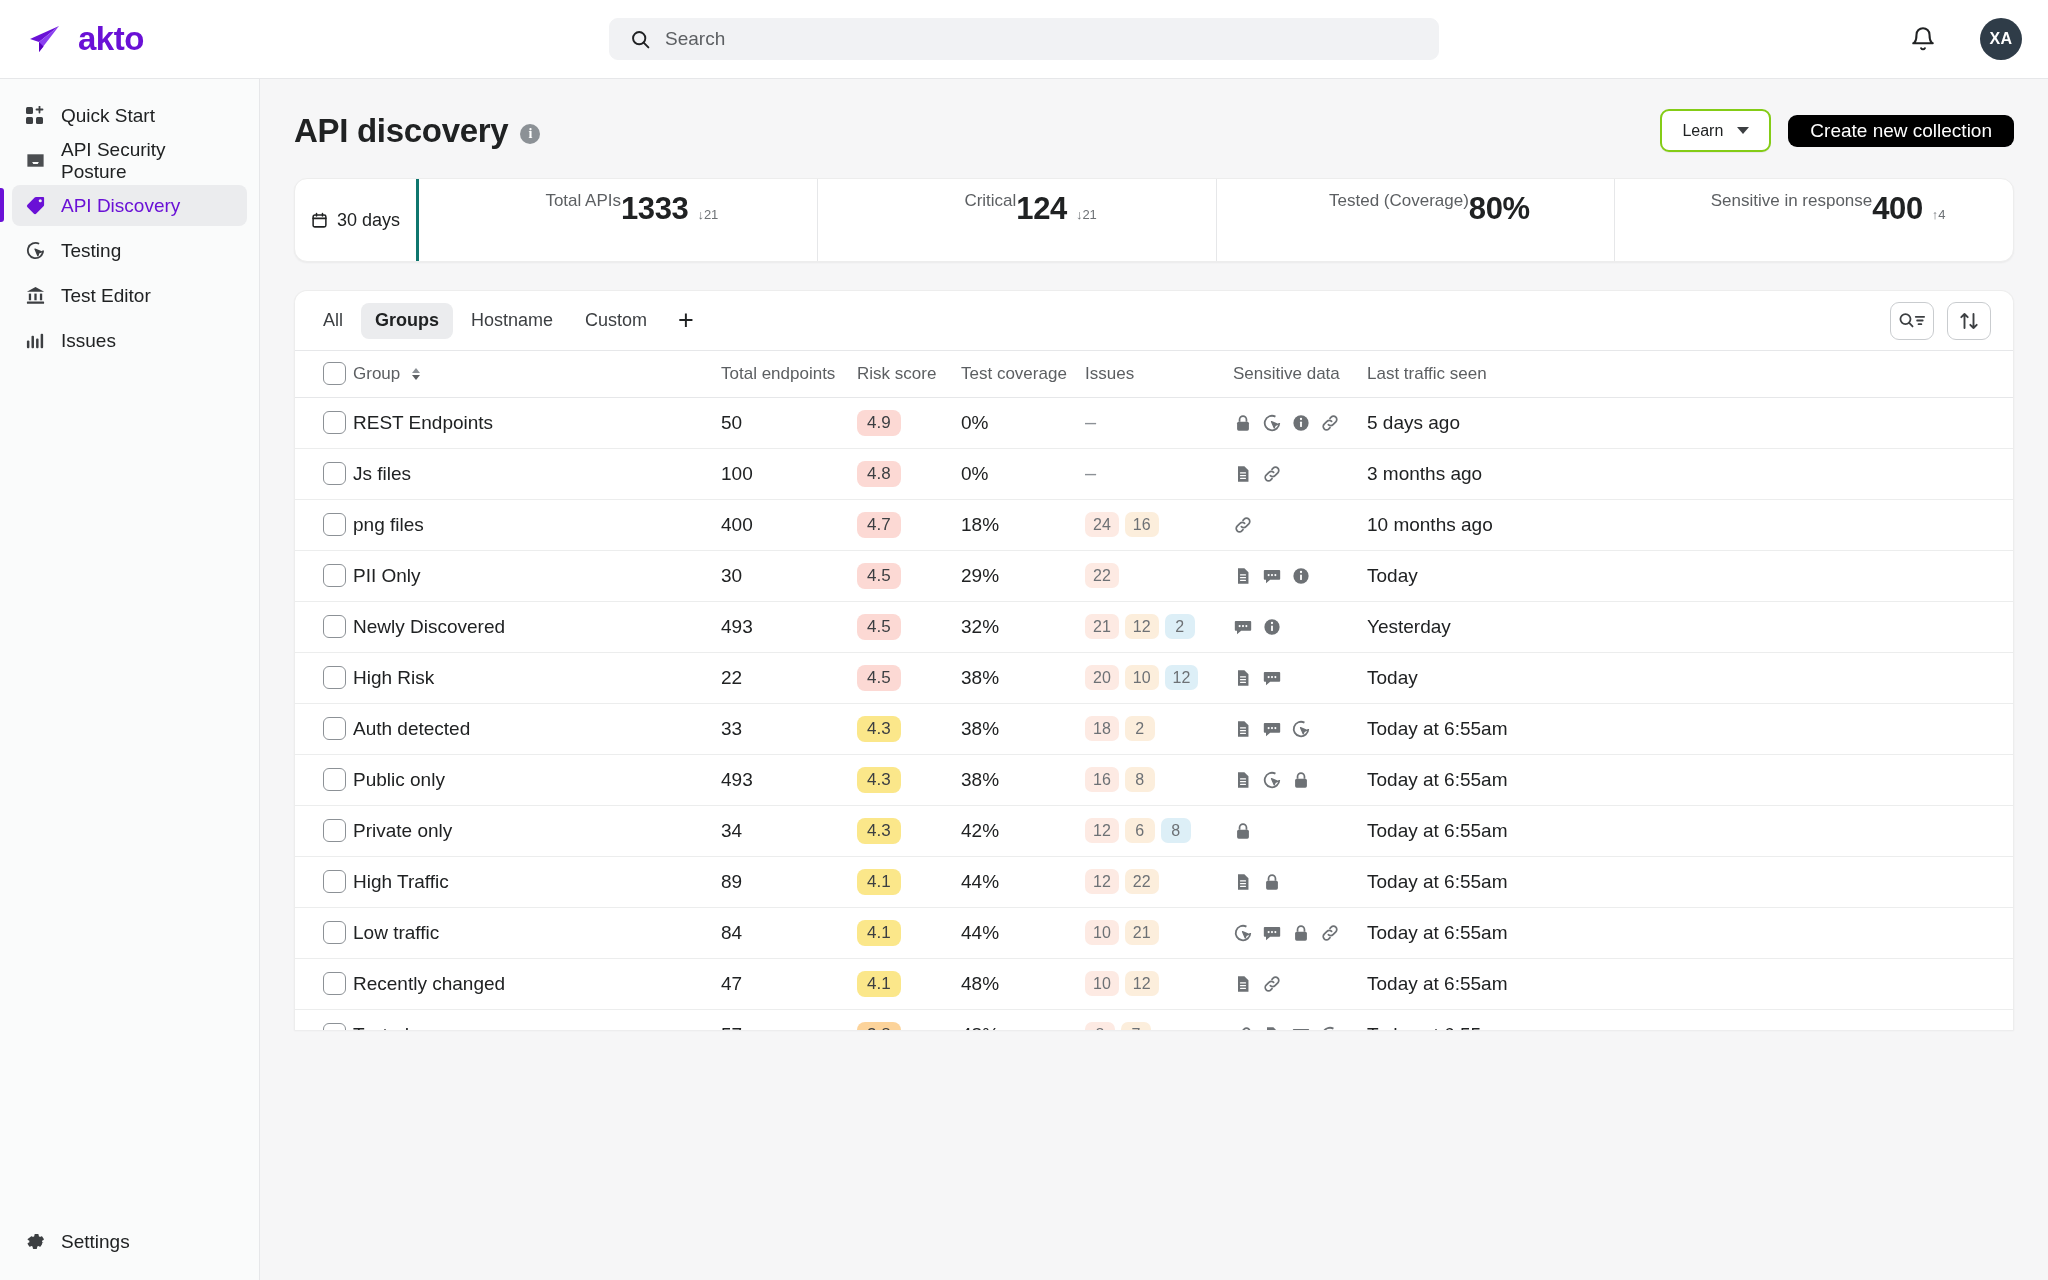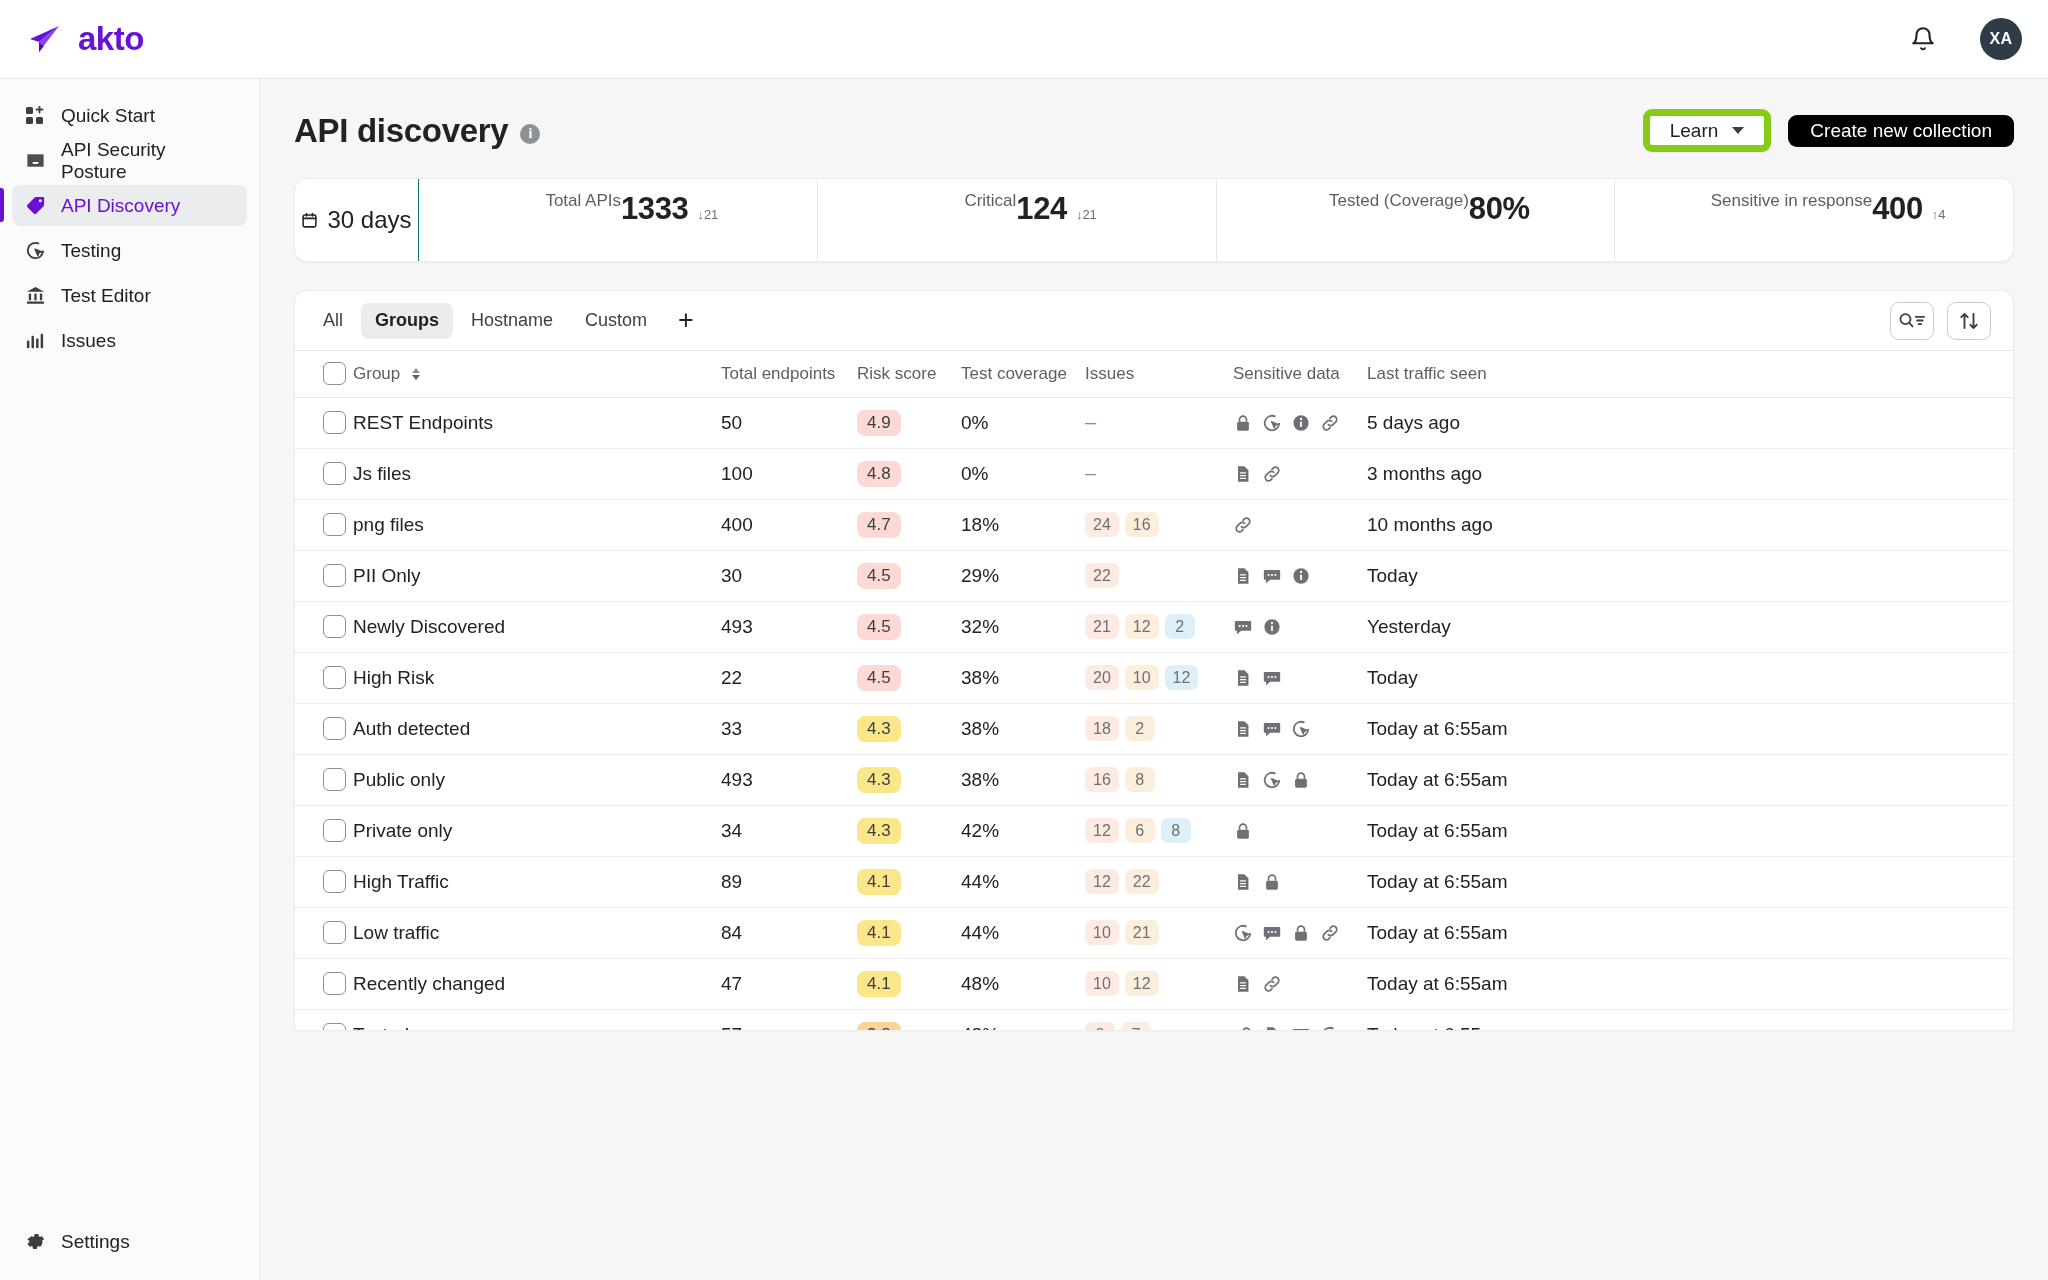--- a/index.html
+++ b/index.html
@@ -91,42 +91,42 @@
   }
   .info-dot {
     width: 20px; height: 20px; border-radius: 50%; background: #8c9196;
     color: #fff; font-size: 14px; font-weight: 700; font-family: "Liberation Serif", serif;
     display: flex; align-items: center; justify-content: center;
     margin-left: 12px; margin-top: 6px;
   }
   .head-actions { margin-left: auto; display: flex; align-items: center; gap: 17px; }
   .btn-learn {
     height: 43px; padding: 0 20px; background: #fff;
-    border: 7px solid #84cc16; border-radius: 9px;
-    font-size: 19px; color: #202223; cursor: pointer;
+    border: 2px solid #84cc16; border-radius: 9px;
+    font-size: 16px; color: #202223; cursor: pointer;
     display: flex; align-items: center; gap: 14px;
     box-shadow: 0 1px 0 rgba(0,0,0,0.05);
   }
   .caret { width: 0; height: 0; border-left: 6px solid transparent; border-right: 6px solid transparent; border-top: 7px solid #3c3f42; }
   .btn-primary {
     height: 25px; padding: 16px 22px; background: #000000; border: none;
     border-radius: 9px; color: #fff; font-size: 19px; cursor: pointer;
     display: flex; align-items: center;
   }
 
   
   .stats {
     background: #fff; border-radius: 13px; border: 1px solid #ededed;
     box-shadow: 0 1px 2px rgba(0,0,0,0.05);
     display: flex; align-items: stretch; height: 84px; margin-bottom: 28px;
   }
   .stat-range {
     width: 124px; flex: 0 0 124px; display: flex; align-items: center;
-    justify-content: center; gap: 9px; border-right: 1px solid #0f766e;
-    font-size: 24px; color: #202223;
+    justify-content: center; gap: 9px; border-right: 3px solid #0f766e;
+    font-size: 18px; color: #202223;
   }
   .stat {
     flex: 1 1 0; padding: 12px 0 0 28px; border-right: 1px solid #e6e7e9;
     display: flex; justify-content: center;
   }
   .stat:last-child { border-right: none; }
   .stat-label { font-size: 17px; color: #5c5f62; margin-bottom: 3px; }
   .stat-row { display: flex; align-items: baseline; gap: 9px; }
   .stat-value { font-size: 31px; font-weight: 700; letter-spacing: -0.4px; }
   .stat-delta { font-size: 13px; color: #6d7175; }
@@ -211,20 +211,29 @@
 <div class="topbar">
   <div class="brand">
     <svg class="brand-mark" viewBox="0 0 34 30">
       <path d="M33 2 L4 15 L13 18 Z" fill="#6a11d6"></path>
       <path d="M33 2 L13 18 L13 28 Z" fill="#8a3ff0"></path>
       <path d="M13 18 L13 28 L17.5 22.5 Z" fill="#5a00c0"></path>
     </svg>
     <span class="brand-name">akto</span>
   </div>
 
+  <div class="searchwrap">
+    <div class="searchbox">
+      <svg width="21" height="21" viewBox="0 0 24 24" fill="none" stroke="#202223" stroke-width="2.2" stroke-linecap="round">
+        <circle cx="10.5" cy="10.5" r="7"></circle>
+          <line x1="15.6" y1="15.6" x2="21" y2="21"></line>
+      </svg>
+      <span class="ph">Search</span>
+    </div>
+  </div>
 
   <div class="topright">
     <svg class="bell" viewBox="0 0 24 24" fill="none" stroke="#202223" stroke-width="1.9" stroke-linecap="round" stroke-linejoin="round">
       <path d="M18 8a6 6 0 10-12 0c0 7-3 8-3 8h18s-3-1-3-8"></path>
       <path d="M13.7 20.5a2 2 0 01-3.4 0"></path>
     </svg>
     <div class="avatar">XA</div>
   </div>
 </div>
 

